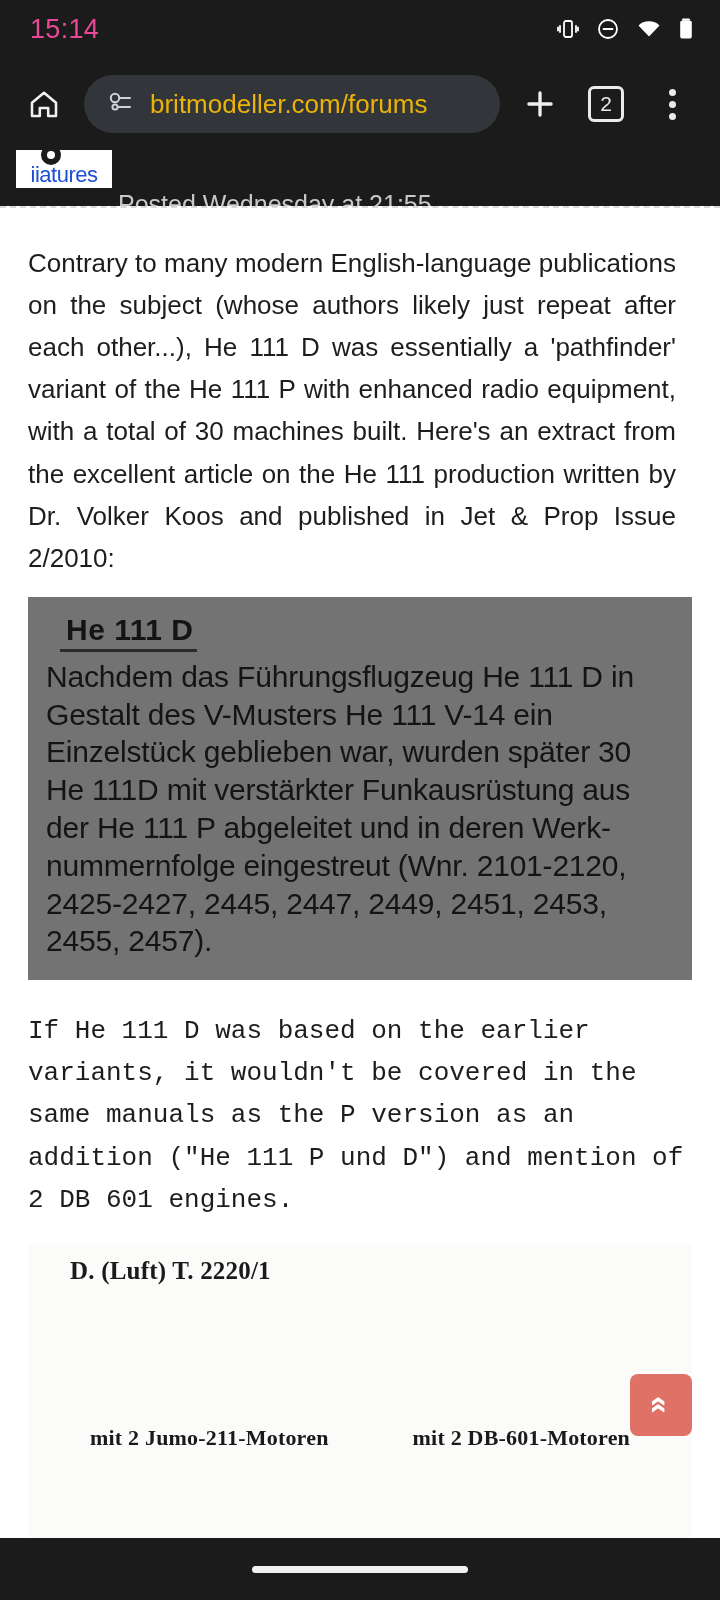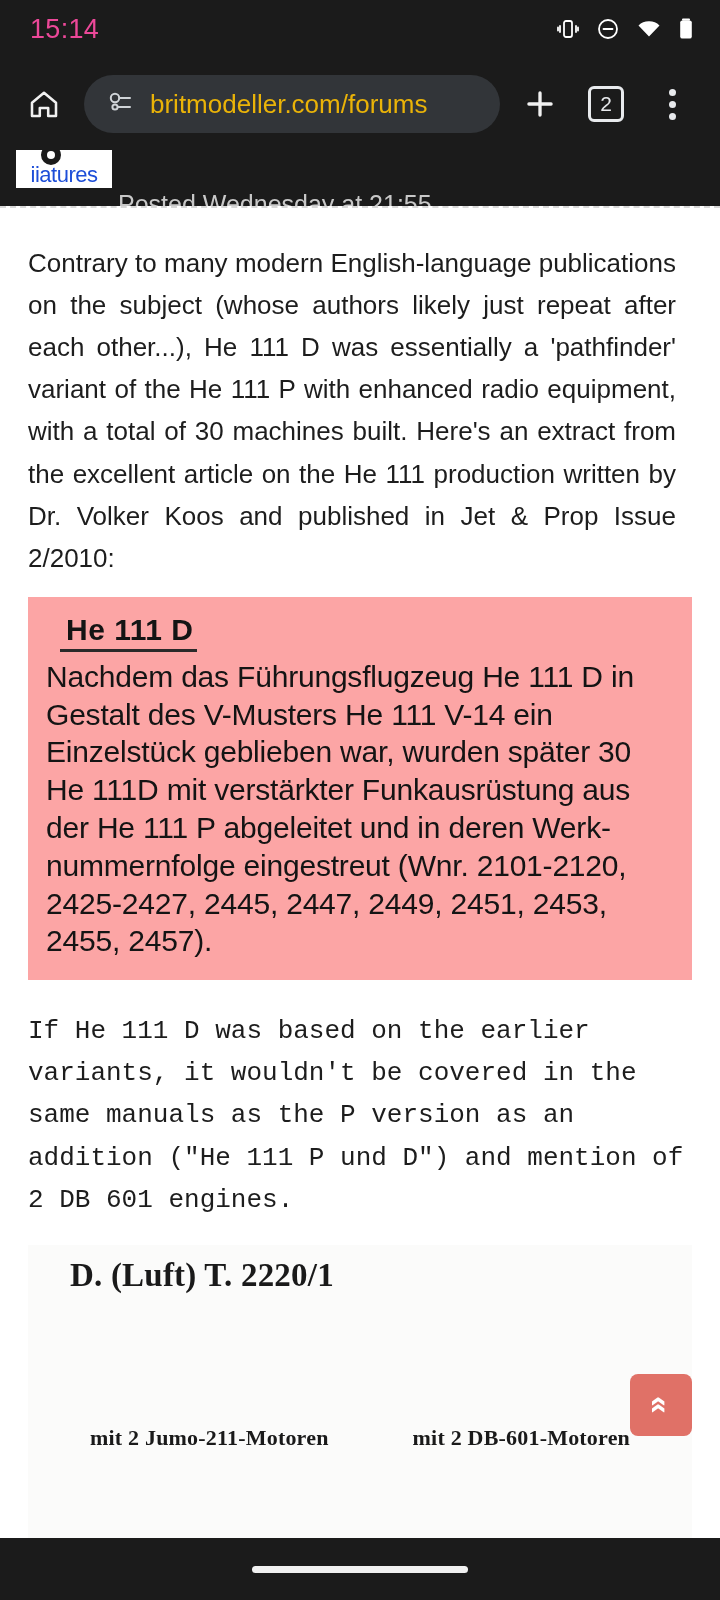--- a/index.html
+++ b/index.html
@@ -157,21 +157,21 @@
     line-height: 1.62;
     color: #1d1d1d;
     text-align: justify;
     margin: 34px 16px 0 0;
     font-family: "Liberation Sans", sans-serif;
   }
 
   
   .scan-extract {
     margin: 18px 0 0 0;
-    background: #fca5a5;
+    background: #737373;
     padding: 16px 18px 20px 18px;
     color: #141414;
     font-family: "Liberation Sans", sans-serif;
   }
   .scan-extract .hdr {
     font-size: 30px;
     font-weight: bold;
     border-bottom: 3px solid #2a2a2a;
     display: inline-block;
     padding: 0 4px 2px 6px;
@@ -199,21 +199,21 @@
     background: #fbfbfa;
     height: 560px;
     position: relative;
     font-family: "Liberation Serif", serif;
     color: #1a1a1a;
     overflow: hidden;
   }
   .ms-doccode {
     position: absolute;
     left: 42px; top: 12px;
-    font-size: 33px;
+    font-size: 25px;
     font-weight: bold;
     letter-spacing: 0.2px;
   }
   .ms-titlerow {
     position: absolute;
     top: 128px; left: 0; right: 0;
     display: flex;
     align-items: baseline;
     justify-content: center;
     gap: 26px;

